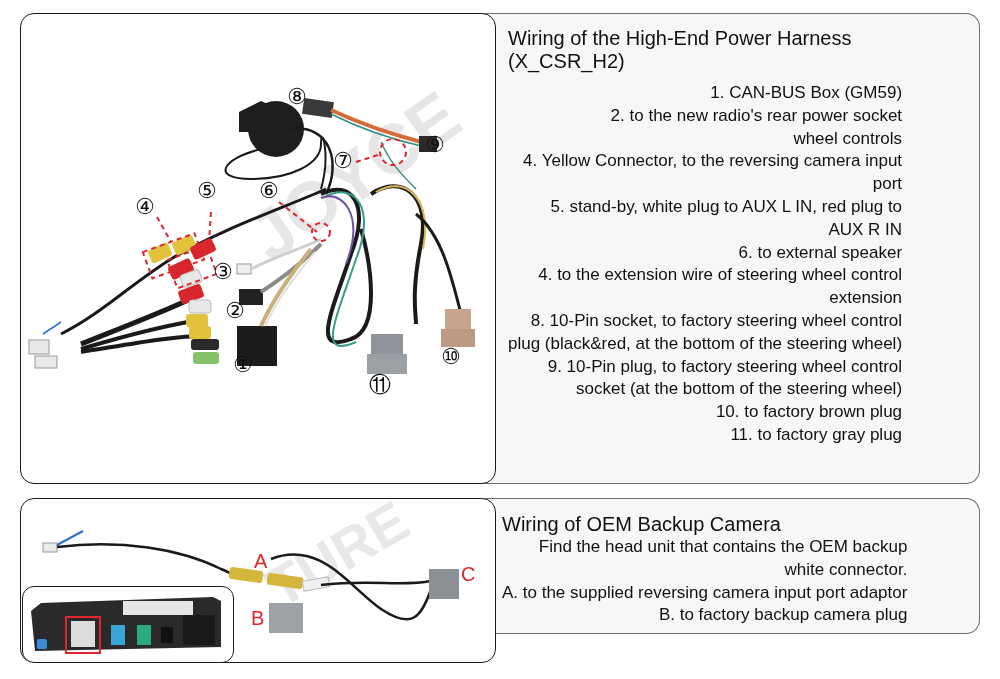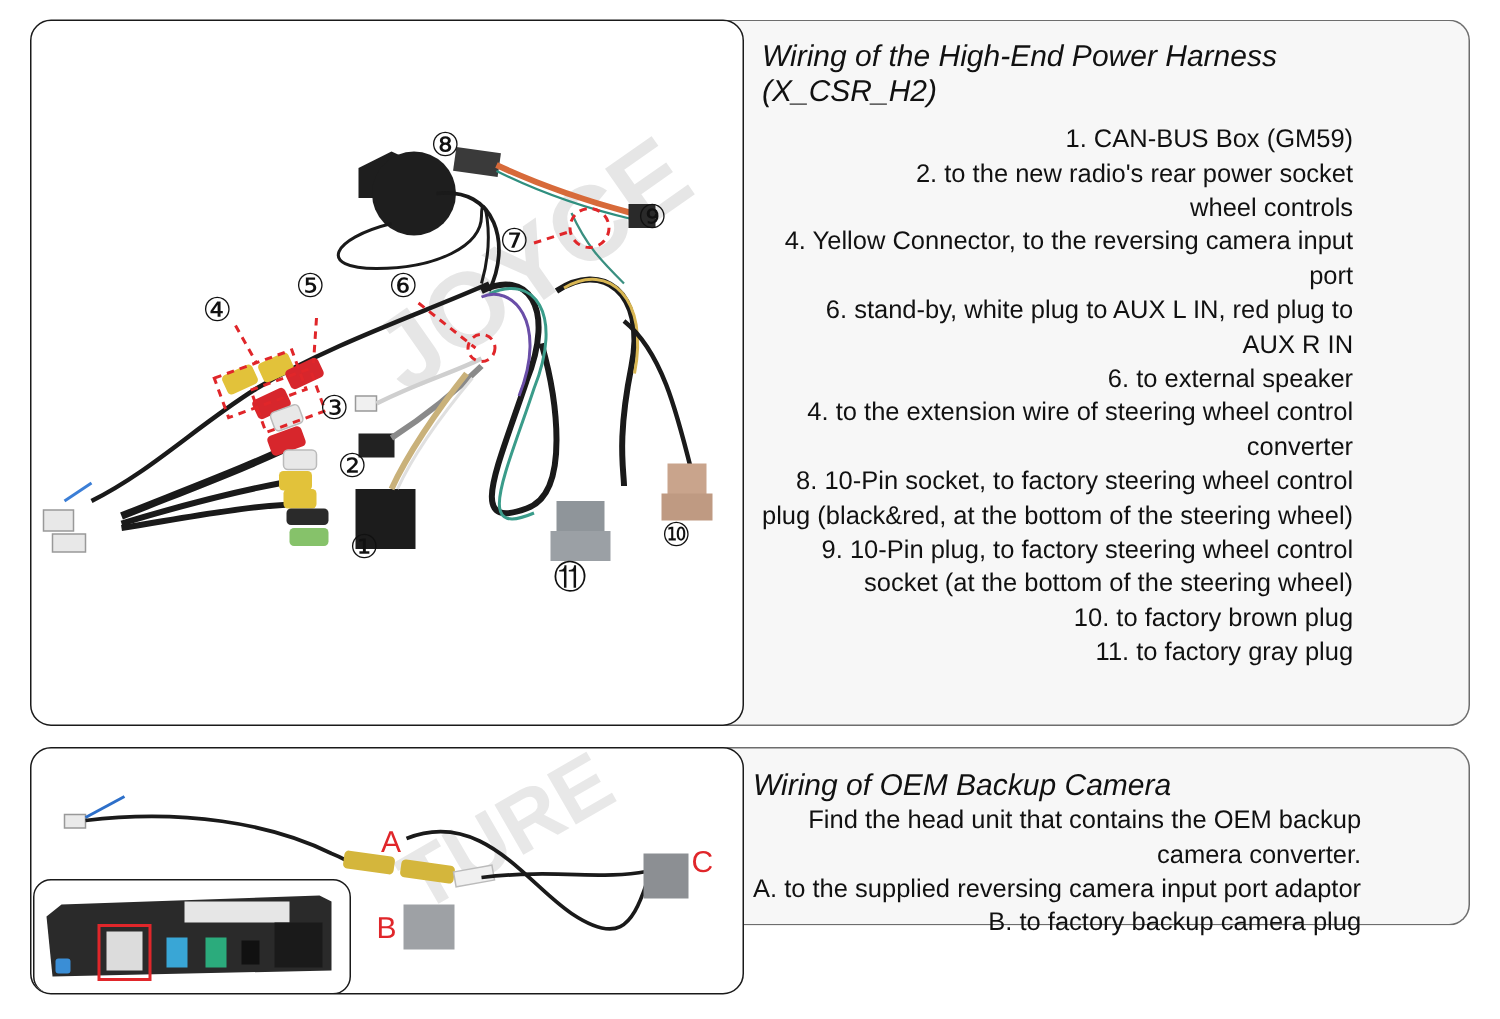--- a/index.html
+++ b/index.html
@@ -4,21 +4,21 @@
 <style>
   html, body { margin:0; padding:0; }
   body { width:1000px; height:679px; background:#ffffff; position:relative; overflow:hidden;
          font-family:"Liberation Sans", sans-serif; color:#111; }
   .card { position:absolute; }
   .text-panel { position:absolute; background:#f7f7f7; border:1px solid #6d6d6d; border-left:none;
                 border-radius:0 14px 14px 0; box-sizing:border-box; }
   .img-panel { position:absolute; background:#ffffff; border:1.5px solid #1a1a1a; border-radius:14px;
                box-sizing:border-box; overflow:hidden; }
   .img-panel svg { position:absolute; left:0; top:0; }
-  .title { font-size:20px; line-height:23px; margin:0; font-weight:normal;font-style:italic; }
+  .title { font-size:20px; line-height:23px; margin:0; font-weight:normal; }
   .items { list-style:none; margin:0; padding:0; font-size:17px; line-height:22.8px;text-align:right; }
   .items li { margin:0; padding:0; }
   .inset { position:absolute; border:1.5px solid #1a1a1a; border-radius:12px; background:#fff; box-sizing:border-box; overflow:hidden; }
   .callout { font-family:"DejaVu Sans", sans-serif; }
 </style>
 </head>
 <body>
 
 <div class="card">
   <div class="text-panel" style="left:480px; top:13px; width:500px; height:471px;">
@@ -26,25 +26,25 @@
       <h2 class="title">
         <span>Wiring of the High-End Power Harness</span><br>
         <span>(X_CSR_H2)</span>
       </h2>
       <ul class="items" style="margin-top:9px;">
         <li>1. CAN-BUS Box (GM59)</li>
         <li>2. to the new radio's rear power socket</li>
         <li>wheel controls</li>
         <li>4. Yellow Connector, to the reversing camera input</li>
         <li>port</li>
-        <li>6. stand-by, white plug to AUX L IN, red plug to</li>
+        <li>5. stand-by, white plug to AUX L IN, red plug to</li>
         <li>AUX R IN</li>
         <li>6. to external speaker</li>
         <li>4. to the extension wire of steering wheel control</li>
-        <li>converter</li>
+        <li>extension</li>
         <li>8. 10-Pin socket, to factory steering wheel control</li>
         <li>plug (black&amp;red, at the bottom of the steering wheel)</li>
         <li>9. 10-Pin plug, to factory steering wheel control</li>
         <li>socket (at the bottom of the steering wheel)</li>
         <li>10. to factory brown plug</li>
         <li>11. to factory gray plug</li>
       </ul>
     </div>
   </div>
 
@@ -146,26 +146,26 @@
         <text x="266" y="90">⑧</text>
         <text x="404" y="138">⑨</text>
         <text x="420" y="350">⑩</text>
         <text x="348" y="378">⑪</text>
       </g>
     </svg>
   </div>
 </div>
 
 <div class="card">
-  <div class="text-panel" style="left:480px; top:498px; width:500px; height:119px;">
+  <div class="text-panel" style="left:480px; top:498px; width:500px; height:136px;">
     <div style="position:absolute; left:22px; top:14px;">
       <h2 class="title">Wiring of OEM Backup Camera</h2>
       <ul class="items">
         <li>Find the head unit that contains the OEM backup</li>
-        <li>camera converter.</li>
+        <li>white connector.</li>
         <li>A. to the supplied reversing camera input port adaptor</li>
         <li>B. to factory backup camera plug</li>
       </ul>
     </div>
   </div>
 
   <div class="img-panel" style="left:20px; top:498px; width:476px; height:165px;">
     <svg width="476" height="165" viewBox="0 0 476 165">
       <text x="260" y="110" font-size="56" fill="#e8e8e8" font-family="Liberation Sans, sans-serif" font-weight="bold" transform="rotate(-30 260 110)">TURE</text>
       <g>

